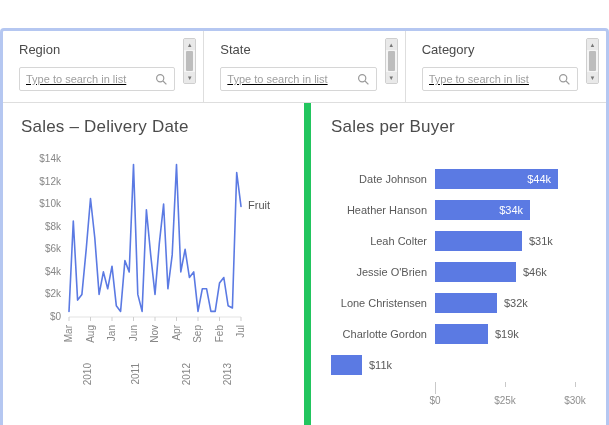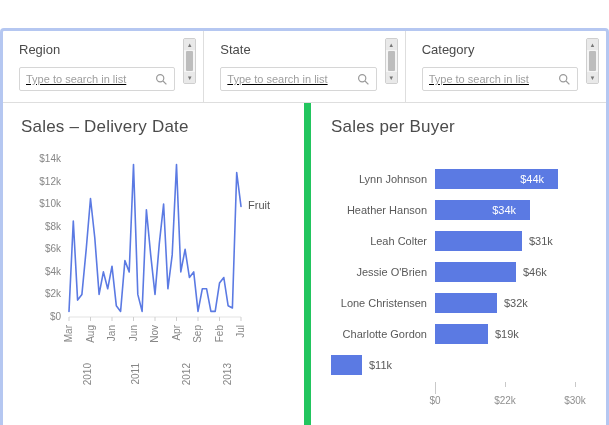--- a/index.html
+++ b/index.html
@@ -48,21 +48,21 @@
   #line-svg { margin-top: 8px; display: block; }
   .axis-text { font-size: 10px; fill: #868686; }
   .series-label { font-size: 11px; fill: #555; }
   
   #bar-rows { margin-top: 26px; }
   .bar-row { display: flex; align-items: center; height: 31px; }
   .bar-cat { flex: 0 0 104px; width: 104px; text-align: right; padding-right: 8px;
     font-size: 11px; color: #595959; white-space: nowrap; }
   .bar-track { flex: 1; display: flex; align-items: center; height: 20px; }
   .bar { height: 20px; display: flex; align-items: center; justify-content: flex-end; }
-  .val-in  { color: #fff; font-size: 11px; padding-right: 14px; white-space: nowrap; }
+  .val-in  { color: #fff; font-size: 11px; padding-right: 7px; white-space: nowrap; }
   .val-out { font-size: 11px; color: #595959; margin-left: 7px; white-space: nowrap; }
   .bar-axis { position: relative; margin-left: 104px; height: 28px; margin-top: 2px; }
   .bar-tick { position: absolute; top: 0; width: 1px; background: #c9c9c9; }
   .bar-tick-label { position: absolute; top: 13px; transform: translateX(-50%);
     font-size: 10px; color: #8f8f8f; white-space: nowrap; }
 </style>
 </head>
 <body>
 
 <div class="app">
@@ -157,21 +157,21 @@
           <text transform="translate(207.1,218) rotate(-90)" x="0" y="3" text-anchor="end" class="axis-text">2013</text>
           <polyline points="48.0,166.4 52.3,76.1 56.6,155.1 60.9,149.4 65.2,104.3 69.5,53.5 73.8,93.0 78.1,149.4 82.4,126.9 86.7,143.8 91.0,121.2 95.3,160.7 99.6,166.4 103.9,115.6 108.2,126.9 112.5,19.6 116.8,149.4 121.1,166.4 125.4,64.8 129.7,109.9 134.0,149.4 138.3,98.6 142.6,59.1 146.9,143.8 151.2,109.9 155.5,19.6 159.8,126.9 164.1,104.3 168.4,132.5 172.7,126.9 177.0,166.4 181.3,143.8 185.6,143.8 189.9,166.4 194.2,166.4 198.5,138.1 202.8,132.5 207.1,160.7 211.4,163.0 215.7,27.5 220.0,61.4" fill="none" stroke="#5b7ae3" stroke-width="1.6" stroke-linejoin="round" stroke-linecap="round"></polyline>
           <text x="227" y="64.39999999999999" class="series-label">Fruit</text>
         </svg>
     </div>
 
     <div class="chart-panel right">
       <div class="chart-title">Sales per Buyer</div>
       <div id="bar-rows">
           <div class="bar-row">
-            <div class="bar-cat">Lynn Johnson</div>
+            <div class="bar-cat">Date Johnson</div>
             <div class="bar-track">
               <div class="bar" style="width: 123px; background: rgb(91, 122, 227);">
                 <span class="val-in">$44k</span>
               </div>
             </div>
           </div>
           <div class="bar-row">
             <div class="bar-cat">Heather Hanson</div>
             <div class="bar-track">
               <div class="bar" style="width: 95px; background: rgb(91, 122, 227);">
@@ -211,21 +211,21 @@
             <div class="bar-track">
               <div class="bar" style="width: 31px; background: rgb(91, 122, 227);"></div>
               <span class="val-out">$11k</span>
             </div>
           </div>
         </div>
       <div id="bar-axis" class="bar-axis">
           <div class="bar-tick" style="left: 0px; height: 12px;"></div>
           <div class="bar-tick-label" style="left: 0px;">$0</div>
           <div class="bar-tick" style="left: 70px; height: 5px;"></div>
-          <div class="bar-tick-label" style="left: 70px;">$22k</div>
+          <div class="bar-tick-label" style="left: 70px;">$25k</div>
           <div class="bar-tick" style="left: 140px; height: 5px;"></div>
           <div class="bar-tick-label" style="left: 140px;">$30k</div>
         </div>
     </div>
 
   </div>
 
 </div>
 
 </body></html>

